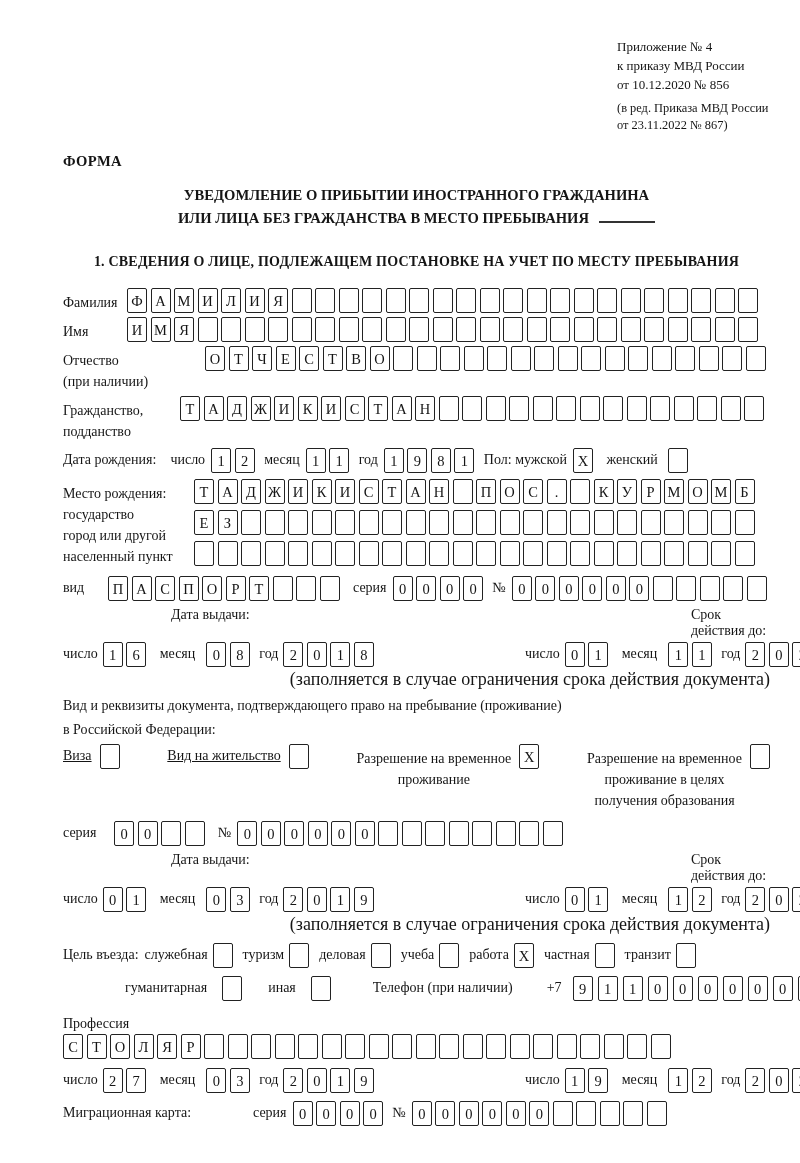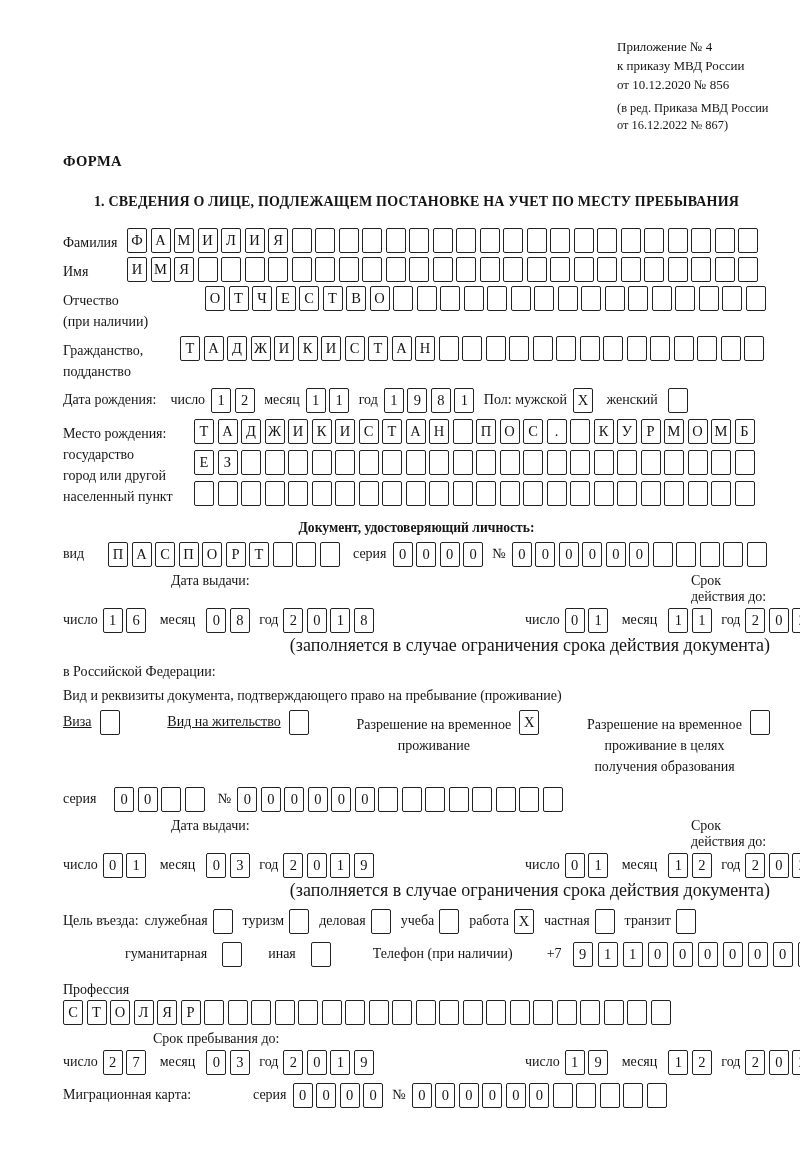--- a/index.html
+++ b/index.html
@@ -56,25 +56,29 @@
 
 <div class="page">
 
   <div class="appendix">
     <div>Приложение № 4</div>
     <div>к приказу МВД России</div>
     <div>от 10.12.2020 № 856</div>
   </div>
   <div class="edition">
     <div>(в ред. Приказа МВД России</div>
-    <div>от 16.12.2022 № 867)</div>
+    <div>от 23.11.2022 № 867)</div>
   </div>
 
   <div class="form-label">ФОРМА</div>
 
+  <div class="title">
+    <div>УВЕДОМЛЕНИЕ О ПРИБЫТИИ ИНОСТРАННОГО ГРАЖДАНИНА</div>
+    <div><span>ИЛИ ЛИЦА БЕЗ ГРАЖДАНСТВА В МЕСТО ПРЕБЫВАНИЯ</span><span class="title-underline"></span></div>
+  </div>
 
   <div class="section1">1. СВЕДЕНИЯ О ЛИЦЕ, ПОДЛЕЖАЩЕМ ПОСТАНОВКЕ НА УЧЕТ ПО МЕСТУ ПРЕБЫВАНИЯ</div>
 
   <div class="fields">
 
     <div class="row">
       <div class="lblcol w64">Фамилия</div>
       <div class="boxes">
           <span class="cell">Ф</span>
           <span class="cell">А</span>
@@ -317,21 +321,20 @@
             <span class="cell"></span>
             <span class="cell"></span>
             <span class="cell"></span>
             <span class="cell"></span>
             <span class="cell"></span>
             <span class="cell"></span>
           </div>
       </div>
     </div>
 
-    <div class="center-hdr">Документ, удостоверяющий личность:</div>
 
     <div class="row">
       <span class="inline-lbl" style="width:45px">вид</span>
       <span class="boxes">
           <span class="cell">П</span>
           <span class="cell">А</span>
           <span class="cell">С</span>
           <span class="cell">П</span>
           <span class="cell">О</span>
           <span class="cell">Р</span>
@@ -405,22 +408,22 @@
           <span class="boxes">
               <span class="cell">2</span>
               <span class="cell">0</span>
               <span class="cell">2</span>
             </span>
         </div>
       </div>
     </div>
     <div class="note-right">(заполняется в случае ограничения срока действия документа)</div>
 
+    <div class="plain">Вид и реквизиты документа, подтверждающего право на пребывание (проживание)</div>
     <div class="plain">в Российской Федерации:</div>
-    <div class="plain">Вид и реквизиты документа, подтверждающего право на пребывание (проживание)</div>
 
     <div class="chk-row">
       <div class="chk-opt">
         <span class="txt">Виза</span>
         <span class="boxes">
             <span class="cell"></span>
           </span>
       </div>
       <div class="chk-opt">
         <span class="txt">Вид на жительство</span>
@@ -607,21 +610,20 @@
           <span class="cell"></span>
           <span class="cell"></span>
           <span class="cell"></span>
           <span class="cell"></span>
           <span class="cell"></span>
           <span class="cell"></span>
         </div>
     </div>
 
     <div class="datehdr-row">
-      <div class="datehdr-r">Срок пребывания до:</div>
     </div>
     <div class="daterow">
       <div class="half-l">
         <div class="dategrp">
           <span class="inline-lbl">число</span>
           <span class="boxes">
               <span class="cell">2</span>
               <span class="cell">7</span>
             </span>
           <span class="inline-lbl gap10">месяц</span>

